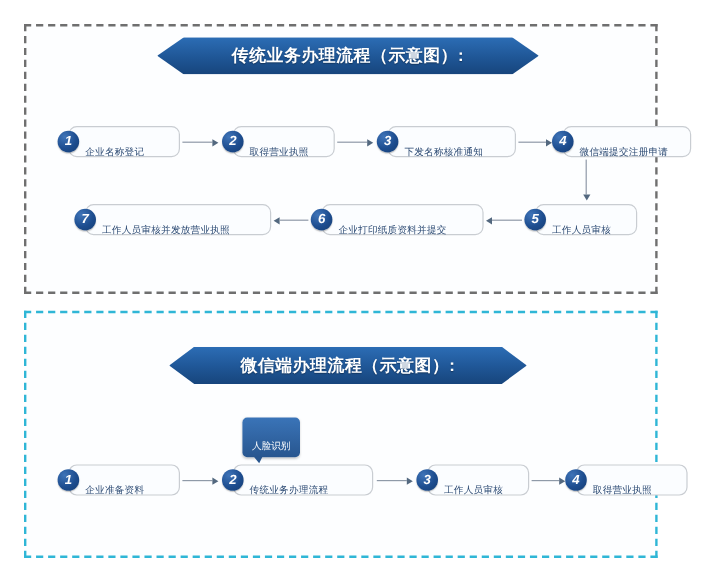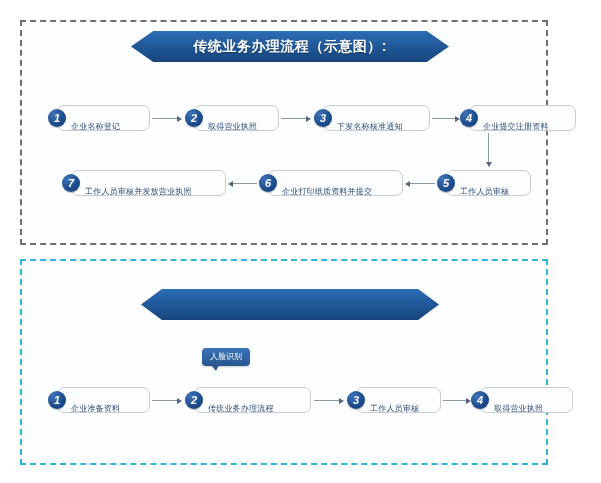--- a/index.html
+++ b/index.html
@@ -151,21 +151,21 @@
     border-left: 3.5px solid transparent;
     border-right: 3.5px solid transparent;
     border-top: 5px solid #53687f;
   }
 
   
   #tooltip-face-recognition {
     position: absolute;
     left: 202px;
     top: 348px;
-    padding: 3px 8px 4px 8px;
+    padding: 18px 8px 4px 8px;
     background: linear-gradient(180deg, #3a74b8 0%, #28568f 100%);
     border-radius: 4px;
     color: #ffffff;
     font-size: 8px;
     white-space: nowrap;
     box-shadow: 0 1px 2px rgba(0,0,0,0.2);
   }
   #tooltip-face-recognition::after {
     content: "";
     position: absolute;
@@ -216,21 +216,21 @@
 </div>
 
 <div class="arrow-h" style="left:432px; top:114px; width:28px;">
   <div class="shaft"></div>
   <div class="head-r"></div>
 </div>
 
 <div class="node" style="left:460px; top:105px; width:116px;">
   <div class="node-box"></div>
   <div class="node-badge">4</div>
-  <div class="node-label">企业提交注册资料</div>
+  <div class="node-label">微信端提交注册申请</div>
 </div>
 
 <div class="arrow-v" style="left:484px; top:133px; height:34px;">
   <div class="shaft"></div>
   <div class="head-d"></div>
 </div>
 
 <div class="node" style="left:437px; top:170px; width:94px;">
   <div class="node-box"></div>
   <div class="node-badge">5</div>
@@ -256,20 +256,21 @@
 <div class="node" style="left:62px; top:170px; width:164px;">
   <div class="node-box"></div>
   <div class="node-badge">7</div>
   <div class="node-label">工作人员审核并发放营业执照</div>
 </div>
 
 <div class="section" id="section-wechat"></div>
 
 <div class="banner" id="banner-wechat">
   <div class="banner-shape"></div>
+  <div class="banner-text">微信端办理流程（示意图）:</div>
 </div>
 
 <div id="tooltip-face-recognition">
   <span>人脸识别</span>
 </div>
 
 <div class="node" style="left:48px; top:387px; width:102px;">
   <div class="node-box"></div>
   <div class="node-badge">1</div>
   <div class="node-label">企业准备资料</div>

